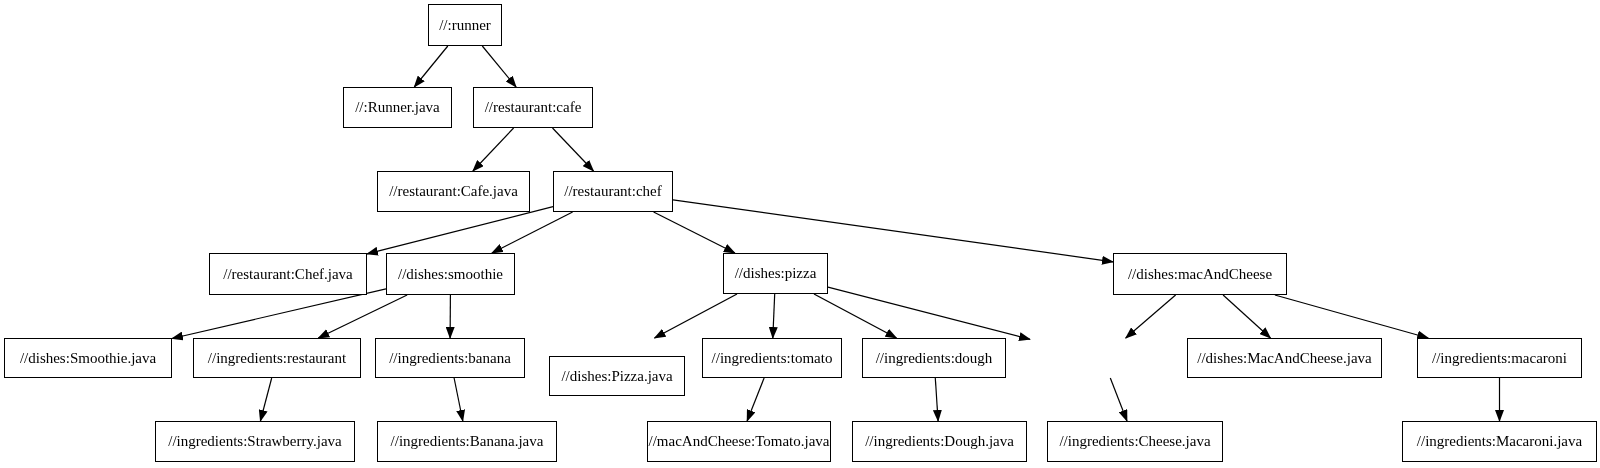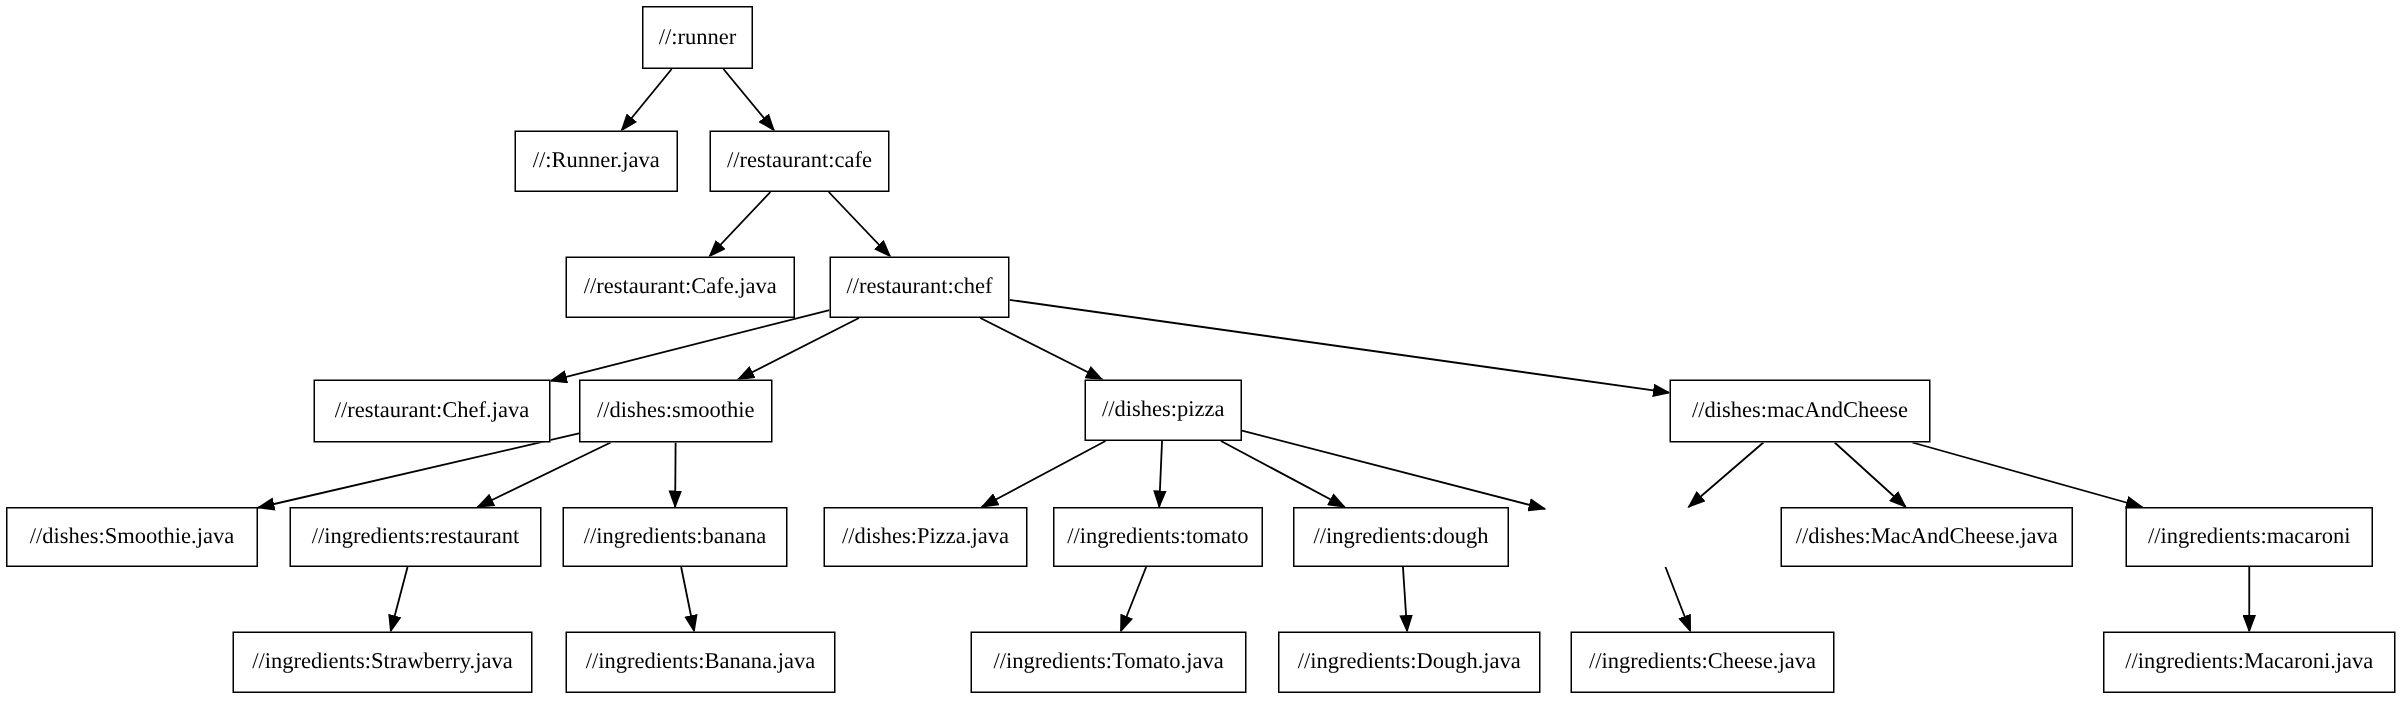--- a/index.html
+++ b/index.html
@@ -80,25 +80,25 @@
   <div class="node" style="left:473px;  top:87px;  width:120px; height:41px">//restaurant:cafe</div>
   <div class="node" style="left:377px;  top:171px; width:153px; height:41px">//restaurant:Cafe.java</div>
   <div class="node" style="left:553px;  top:171px; width:120px; height:41px">//restaurant:chef</div>
   <div class="node" style="left:209px;  top:253px; width:158px; height:42px">//restaurant:Chef.java</div>
   <div class="node" style="left:723px;  top:253px; width:105px; height:41px">//dishes:pizza</div>
   <div class="node" style="left:386px;  top:253px; width:129px; height:42px">//dishes:smoothie</div>
   <div class="node" style="left:1113px; top:253px; width:174px; height:42px">//dishes:macAndCheese</div>
   <div class="node" style="left:4px;    top:338px; width:168px; height:40px">//dishes:Smoothie.java</div>
   <div class="node" style="left:193px;  top:338px; width:168px; height:40px">//ingredients:restaurant</div>
   <div class="node" style="left:375px;  top:338px; width:150px; height:40px">//ingredients:banana</div>
-  <div class="node" style="left:549px;  top:338px; width:136px; height:40px">//dishes:Pizza.java</div>
+  <div class="node" style="left:549px;  top:356px; width:136px; height:40px">//dishes:Pizza.java</div>
   <div class="node" style="left:702px;  top:338px; width:140px; height:40px">//ingredients:tomato</div>
   <div class="node" style="left:862px;  top:338px; width:144px; height:40px">//ingredients:dough</div>
   <div class="node" style="left:1187px; top:338px; width:195px; height:40px">//dishes:MacAndCheese.java</div>
   <div class="node" style="left:1417px; top:338px; width:165px; height:40px">//ingredients:macaroni</div>
   <div class="node" style="left:155px;  top:421px; width:200px; height:41px">//ingredients:Strawberry.java</div>
   <div class="node" style="left:377px;  top:421px; width:180px; height:41px">//ingredients:Banana.java</div>
-  <div class="node" style="left:647px;  top:421px; width:184px; height:41px">//ingredients:Tomato.java</div>
+  <div class="node" style="left:647px;  top:421px; width:184px; height:41px">//macAndCheese:Tomato.java</div>
   <div class="node" style="left:852px;  top:421px; width:175px; height:41px">//ingredients:Dough.java</div>
   <div class="node" style="left:1047px; top:421px; width:176px; height:41px">//ingredients:Cheese.java</div>
   <div class="node" style="left:1402px; top:421px; width:195px; height:41px">//ingredients:Macaroni.java</div>
 
 </div>
 
 </body></html>

